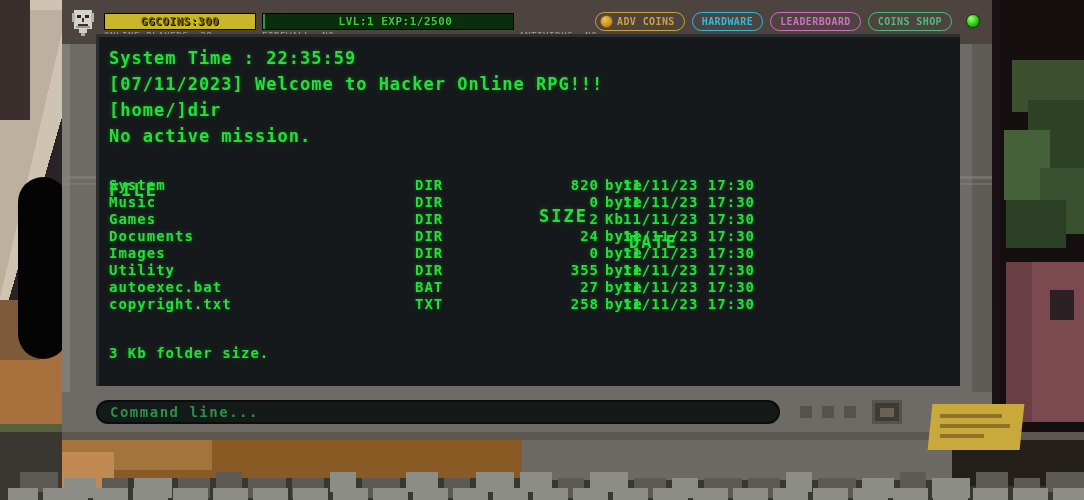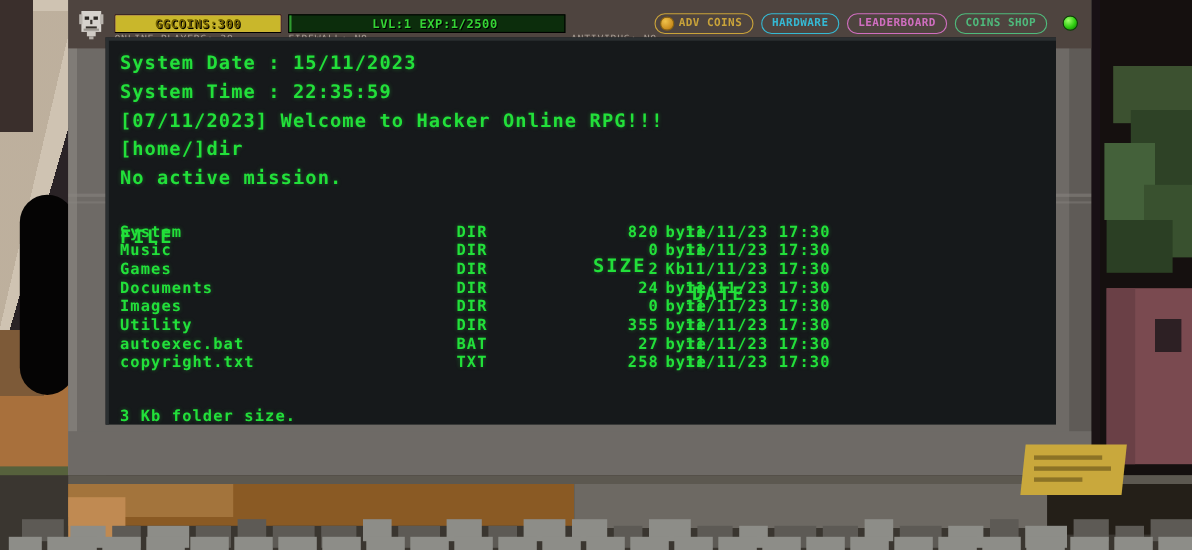--- a/index.html
+++ b/index.html
@@ -308,21 +308,20 @@
           <span>COINS SHOP</span>
         </div>
       </div>
 
       <div class="status-led"></div>
     </div>
   </div>
 
   <div class="screen">
     <div class="scr-pad">
-      <div class="line">System Date : 15/11/2023</div>
       <div class="line">System Time : 22:35:59</div>
       <div class="line">[07/11/2023] Welcome to Hacker Online RPG!!!</div>
       <div class="line">[home/]dir</div>
       <div class="line">No active mission.</div>
 
       <div class="tbl">
         <div class="tbl-head">
           <span class="h-file">FILE</span>
           <span class="h-size">SIZE</span>
           <span class="h-date">DATE</span>
@@ -344,20 +343,33 @@
           <span class="c-file">3 Kb folder size.</span>
         </div>
         <div class="tbl-row">
           
         </div>
       </div>
 
     </div>
   </div>
 
+  <div class="cmdrow">
+    <div class="cmdinput">
+      <span>Command line...</span>
+    </div>
+    <div class="dots">
+      <span class="dot"></span>
+      <span class="dot"></span>
+      <span class="dot"></span>
+    </div>
+    <div class="framebtn">
+      <i></i>
+    </div>
+  </div>
 
   <div class="desk-bottom"></div>
   <div class="desk-plank"></div>
   <div class="desk-wood"></div>
   <div class="desk-wood2"></div>
   <div class="desk-wood3"></div>
   <div class="desk-grey"></div>
   <div class="desk-black"></div>
   <div class="sticky"></div>
   <div class="sticky-l1"></div>

